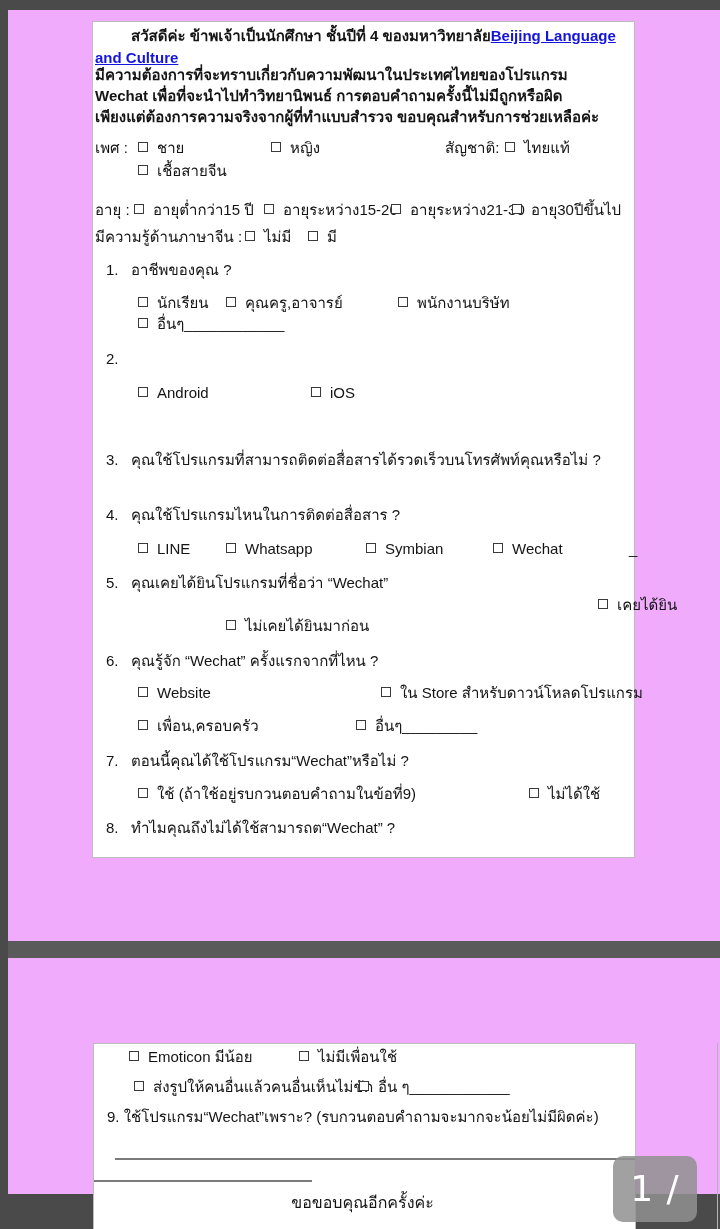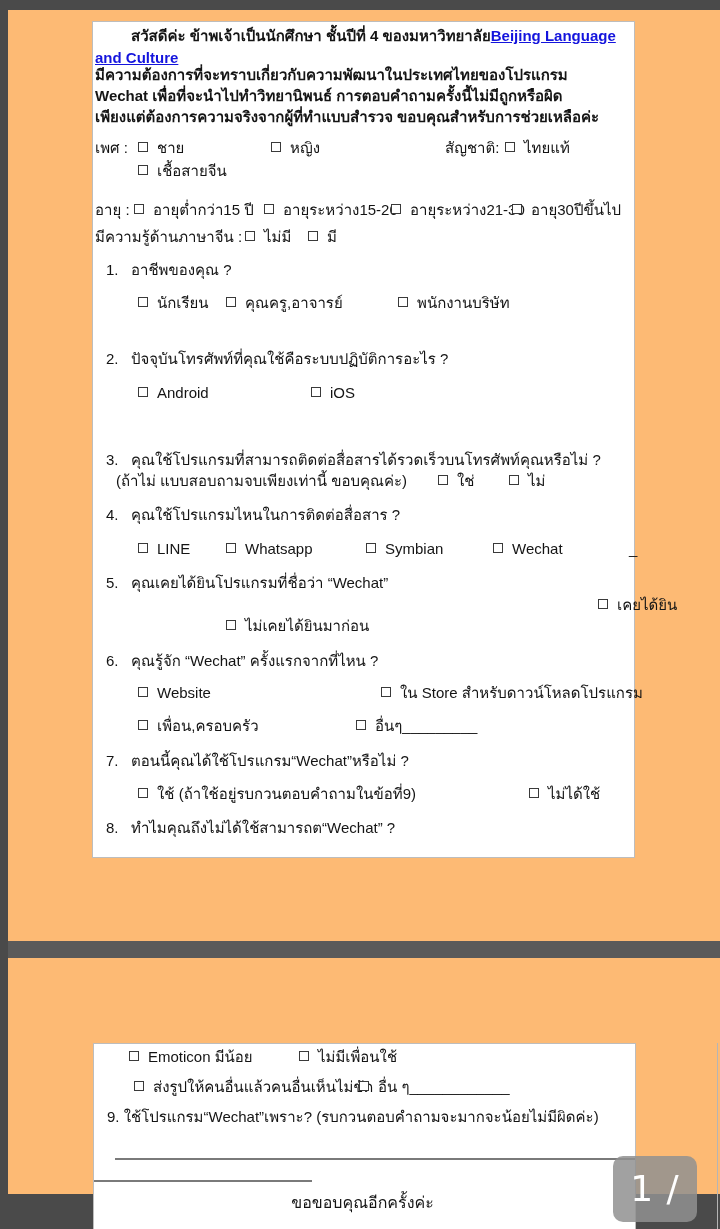--- a/index.html
+++ b/index.html
@@ -2,21 +2,21 @@
 <html><head>
 <meta charset="utf-8">
 <style>
   html,body{margin:0;padding:0;}
   body{
     width:720px;height:1229px;position:relative;overflow:hidden;
     background:#4a4a4a;
     font-family:"Liberation Sans","DejaVu Sans",sans-serif;
     color:#141414;font-size:15px;
   }
-  .page{position:absolute;background:#fdba74;}
+  .page{position:absolute;background:#f0abfc;}
   #page1{left:8px;top:10px;width:712px;height:931px;}
   #separator{position:absolute;left:8px;top:941px;width:712px;height:17px;background:#5a5a5a;}
   #page2{left:8px;top:958px;width:712px;height:236px;}
   .qbox{position:absolute;border:1px solid #bdbdbd;background:#fff;}
   #box1{left:84px;top:11px;width:541px;height:835px;}
   #box2{left:85px;top:85px;width:541px;height:186px;border-bottom:none;}
   .row{position:absolute;left:0;width:100%;height:22px;white-space:nowrap;line-height:20px;}
   .row > span{position:absolute;white-space:nowrap;}
   .bold{font-weight:bold;}
   .cb{display:inline-block;width:8px;height:8px;border:1px solid #3a3a3a;margin-right:9px;vertical-align:1px;background:#fff;}
@@ -80,38 +80,35 @@
 
     <div class="row" style="top:238px">
       <span style="left:13px">1.</span>
       <span style="left:38px">อาชีพของคุณ ?</span>
     </div>
     <div class="row" style="top:271px">
       <span style="left:45px"><span class="cb"></span><span>นักเรียน</span></span>
       <span style="left:133px"><span class="cb"></span><span>คุณครู,อาจารย์</span></span>
       <span style="left:305px"><span class="cb"></span><span>พนักงานบริษัท</span></span>
     </div>
+    <div class="row" style="top:292px">
+      <span style="left:45px"><span class="cb"></span><span>อื่นๆ____________</span></span>
+    </div>
 
     <div class="row" style="top:327px">
       <span style="left:13px">2.</span>
-      <span style="left:38px">ปัจจุบันโทรศัพท์ที่คุณใช้คือระบบปฏิบัติการอะไร ?</span>
     </div>
     <div class="row" style="top:361px">
       <span style="left:45px"><span class="cb"></span><span>Android</span></span>
       <span style="left:218px"><span class="cb"></span><span>iOS</span></span>
     </div>
 
     <div class="row" style="top:428px">
       <span style="left:13px">3.</span>
       <span style="left:38px">คุณใช้โปรแกรมที่สามารถติดต่อสื่อสารได้รวดเร็วบนโทรศัพท์คุณหรือไม่ ?</span>
-    </div>
-    <div class="row" style="top:449px">
-      <span style="left:23px">(ถ้าไม่ แบบสอบถามจบเพียงเท่านี้ ขอบคุณค่ะ)</span>
-      <span style="left:345px"><span class="cb"></span><span>ใช่</span></span>
-      <span style="left:416px"><span class="cb"></span><span>ไม่</span></span>
     </div>
 
     <div class="row" style="top:483px">
       <span style="left:13px">4.</span>
       <span style="left:38px">คุณใช้โปรแกรมไหนในการติดต่อสื่อสาร ?</span>
     </div>
     <div class="row" style="top:517px">
       <span style="left:45px"><span class="cb"></span><span>LINE</span></span>
       <span style="left:133px"><span class="cb"></span><span>Whatsapp</span></span>
       <span style="left:273px"><span class="cb"></span><span>Symbian</span></span>

